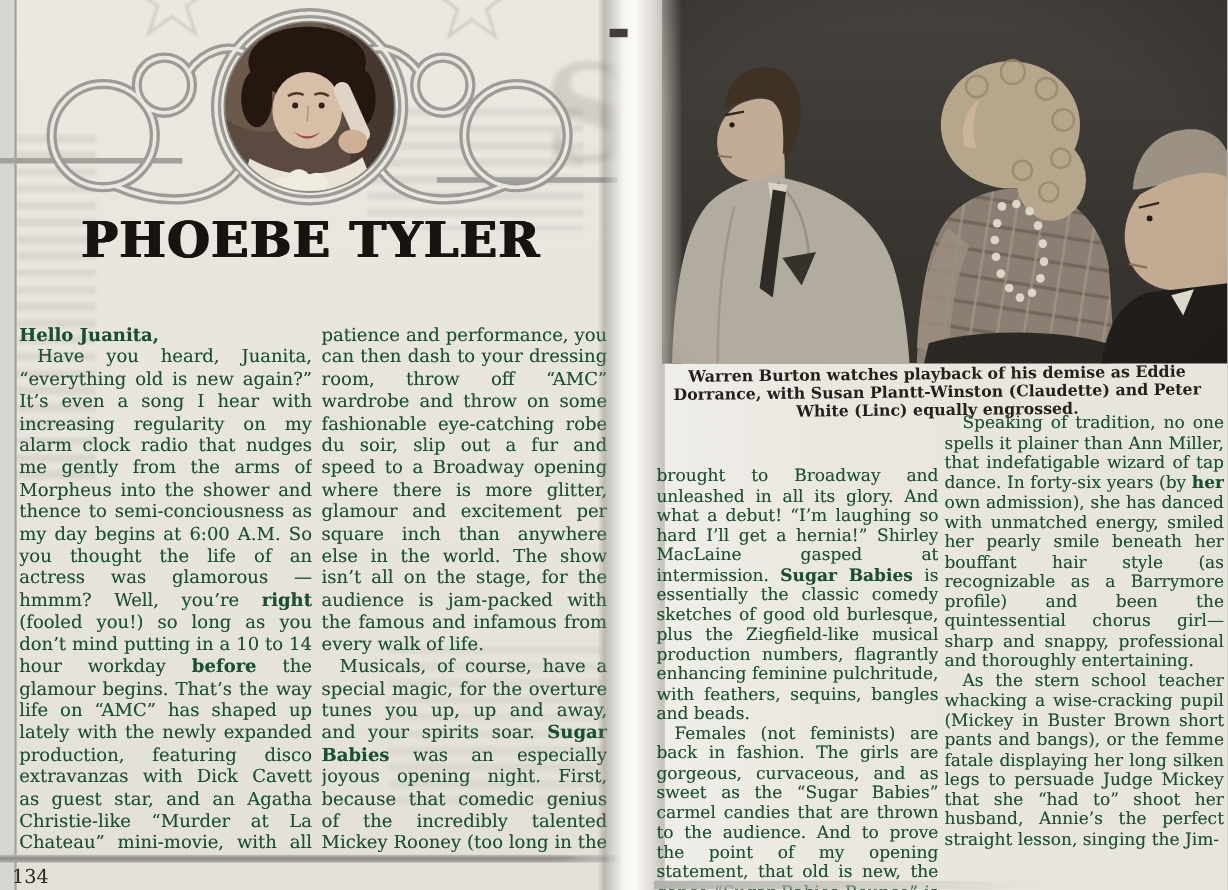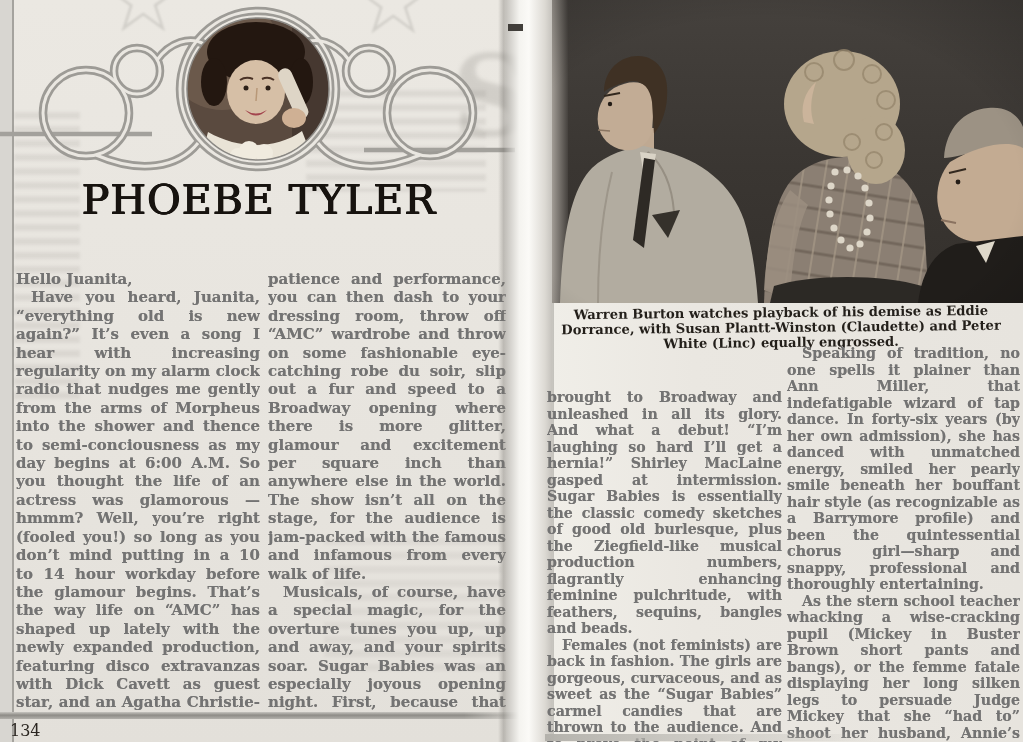--- a/index.html
+++ b/index.html
@@ -20,28 +20,28 @@
   .ghost-letter{position:absolute;font-size:112px;font-weight:bold;color:#c2bfb9;
                 opacity:.6;filter:blur(2px);line-height:1;user-select:none;}
   .ghost-block{position:absolute;opacity:.55;filter:blur(1.4px);
      background:repeating-linear-gradient(180deg,rgba(108,105,100,.20) 0 7px,rgba(0,0,0,0) 7px 14px);}
 
   
   .ornament{position:absolute;left:0;top:0;width:515px;height:198px;}
 
   
   .title{position:absolute;left:38px;top:181px;width:442px;margin:0;text-align:center;
-         font-family:"DejaVu Serif",serif;font-weight:normal;color:#17130f;
+         font-family:"DejaVu Serif",serif;font-weight:bold;color:#17130f;
          font-size:41px;line-height:39px;letter-spacing:1px;
          text-shadow:.7px 0 0 #17130f,-.7px 0 0 #17130f,0 .4px 0 #17130f;}
   .title span{display:block;}
 
   
-  .col{position:absolute;overflow:hidden;color:#737373;
-       text-shadow:0 0 .4px rgba(45,40,34,.4);font-weight:bold;}
+  .col{position:absolute;overflow:hidden;color:#14532d;
+       text-shadow:0 0 .4px rgba(45,40,34,.4);}
   .colA{left:16px;top:270px;width:244px;height:445px;font-size:15px;line-height:18.4px;}
   .colB{left:268px;top:270px;width:238px;height:445px;font-size:15px;line-height:18.4px;}
   .colC{left:547px;top:345px;width:235px;height:390px;font-size:14.2px;line-height:16.5px;margin-top:44px;}
   .colD{left:787px;top:345px;width:233px;height:397px;font-size:14.2px;line-height:16.5px;}
   .para{margin:0;text-align:justify;}
   .para.ind{text-indent:15px;}
 
   
   .bottom-rule{position:absolute;left:0;top:712px;width:540px;height:7px;
      background:linear-gradient(180deg,#c6c4bf 0%,#8e8c87 45%,#b2b0ab 100%);

